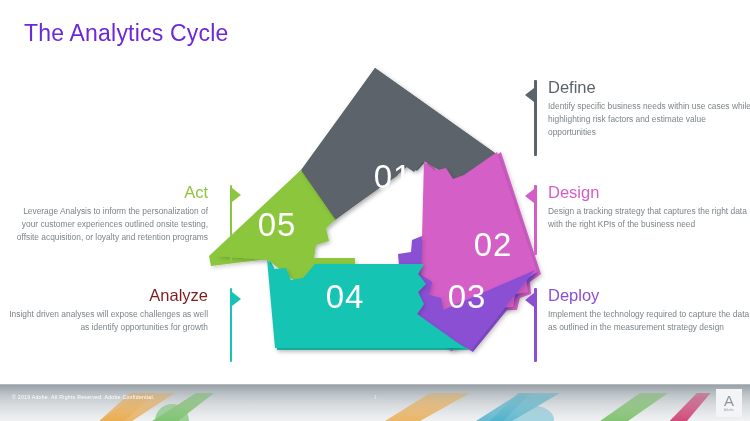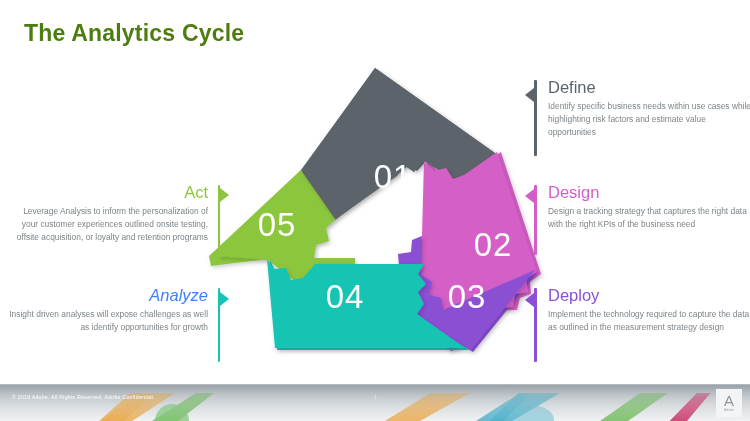--- a/index.html
+++ b/index.html
@@ -8,22 +8,22 @@
     background:#ffffff;
     font-family:"Liberation Sans", sans-serif;
     overflow:hidden;
     position:relative;
   }
   #slide{position:absolute;inset:0;background:#fff;}
 
   
   #title{
     position:absolute;left:24px;top:20px;
-    font-size:23px;color:#4d7c0f;
-    letter-spacing:.2px;font-weight:700;
+    font-size:23px;color:#6d28d9;
+    letter-spacing:.2px;font-weight:400;
     white-space:nowrap;
   }
 
   
   #diagram{position:absolute;left:205px;top:60px;width:340px;height:320px;}
   #diagram svg{display:block;width:340px;height:320px;overflow:visible;}
   .seg-num{
     font-family:"Liberation Sans", sans-serif;
     font-size:33px;fill:#ffffff;font-weight:300;
     letter-spacing:1px;
@@ -32,21 +32,21 @@
   
   .block{position:absolute;}
   .block .head{
     font-size:16.5px;font-weight:400;line-height:1.1;
     margin-bottom:4px;white-space:nowrap;
   }
   .block .body{
     font-size:8.4px;color:#7d8489;line-height:1.55;
   }
   .block.right{text-align:left;padding-left:14px;}
-  .block.left{text-align:right;padding-right:12px;}
+  .block.left{text-align:right;padding-right:24px;}
 
   
   .bar{position:absolute;width:2.5px;border-radius:1px;}
   .bar.r{left:0;}
   .bar.l{right:0;}
   
   .arrow{position:absolute;width:0;height:0;}
   .arrow.left{
     border-top:7px solid transparent;
     border-bottom:7px solid transparent;
@@ -187,21 +187,21 @@
   <div class="block left" style="left:8px;top:183px;width:200px;">
     <div class="bar l" style="top:2px;height:78px;background:#8cc63e;"></div>
     <div class="arrow right" style="right:-9px;top:5px;color:#8cc63e;"></div>
     <div class="head" style="color:#8cc63e;">Act</div>
     <div class="body">Leverage Analysis to inform the personalization of your customer experiences outlined onsite testing, offsite acquisition, or loyalty and retention programs</div>
   </div>
 
   <div class="block left" style="left:8px;top:286px;width:200px;">
     <div class="bar l" style="top:2px;height:74px;background:#16c4b3;"></div>
     <div class="arrow right" style="right:-9px;top:6px;color:#16c4b3;"></div>
-    <div class="head" style="color:#3b82f6;font-style:italic;">Analyze</div>
+    <div class="head" style="color:#7f1d1d;">Analyze</div>
     <div class="body">Insight driven analyses will expose challenges as well as identify opportunities for growth</div>
   </div>
 
   <div id="footer">
     <svg viewBox="0 0 750 36" preserveAspectRatio="none">
       <g opacity="0.85">
         <path fill="#e8a33d" d="M100 36 L140 8 L175 8 L132 36 Z"></path>
         <path fill="#62b54a" d="M152 36 L196 8 L214 8 L178 36 Z"></path>
         <circle cx="172" cy="36" r="17" fill="#5ab54b" opacity="0.75"></circle>
         <path fill="#e8a33d" d="M385 36 L430 8 L470 8 L420 36 Z"></path>

